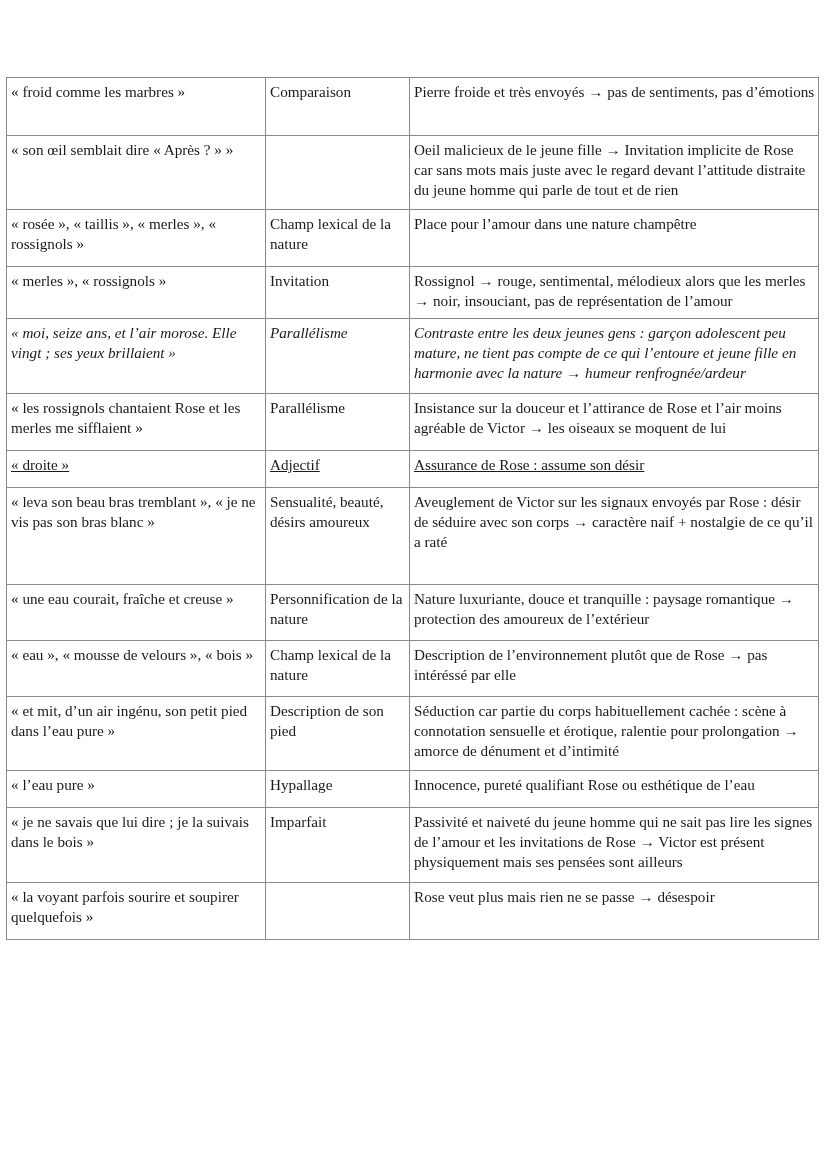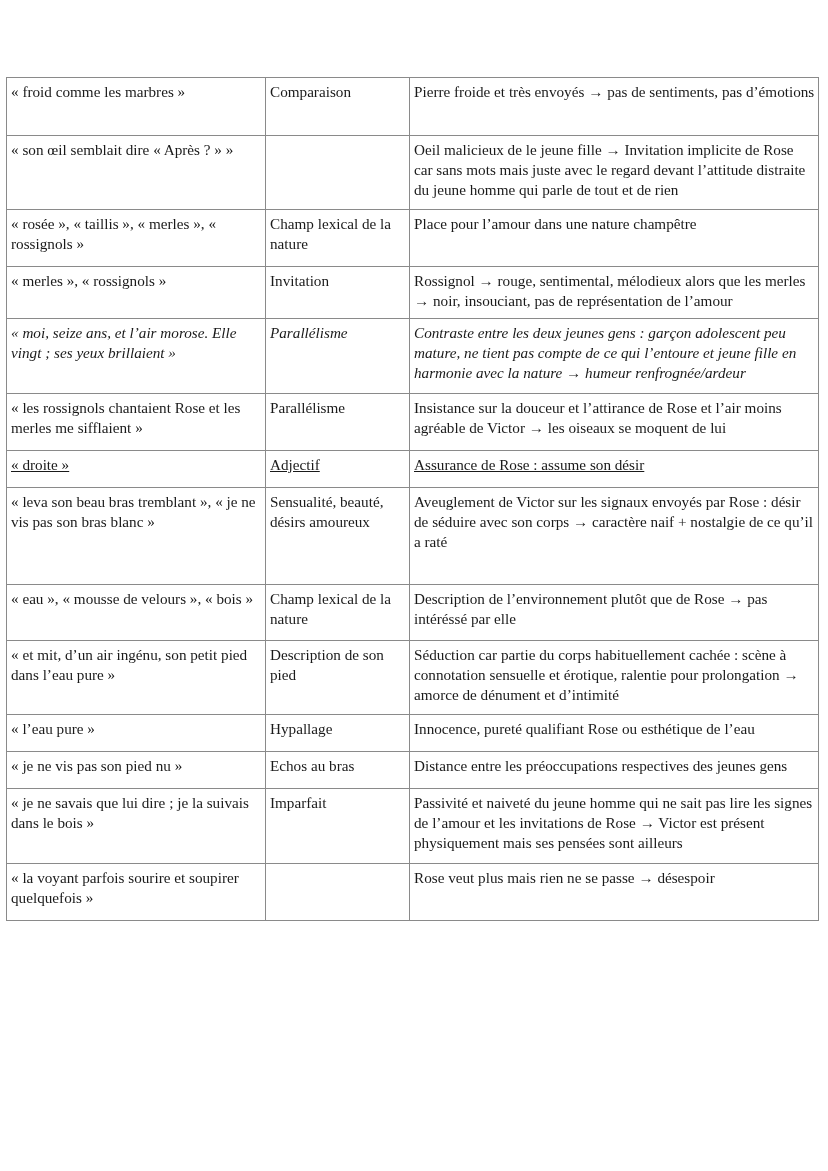--- a/index.html
+++ b/index.html
@@ -146,20 +146,31 @@
             </td>
             <td>
               <span class="cell-text">Sensualité, beauté, désirs amoureux</span>
             </td>
             <td>
               <span class="cell-text">Aveuglement de Victor sur les signaux envoyés par Rose : désir de séduire avec son corps → caractère naif + nostalgie de ce qu’il a raté</span>
             </td>
           </tr>
           <tr style="height: 56px;">
             <td>
+              <span class="cell-text">« une eau courait, fraîche et creuse »</span>
+            </td>
+            <td>
+              <span class="cell-text">Personnification de la nature</span>
+            </td>
+            <td>
+              <span class="cell-text">Nature luxuriante, douce et tranquille : paysage romantique → protection des amoureux de l’extérieur</span>
+            </td>
+          </tr>
+          <tr style="height: 56px;">
+            <td>
               <span class="cell-text">« eau », « mousse de velours », « bois »</span>
             </td>
             <td>
               <span class="cell-text">Champ lexical de la nature</span>
             </td>
             <td>
               <span class="cell-text">Description de l’environnement plutôt que de Rose → pas intéréssé par elle</span>
             </td>
           </tr>
           <tr style="height: 74px; padding-left: 38px;">
@@ -175,31 +186,20 @@
           </tr>
           <tr style="height: 37px;">
             <td>
               <span class="cell-text">« l’eau pure »</span>
             </td>
             <td>
               <span class="cell-text">Hypallage</span>
             </td>
             <td>
               <span class="cell-text">Innocence, pureté qualifiant Rose ou esthétique de l’eau</span>
-            </td>
-          </tr>
-          <tr style="height: 37px;">
-            <td>
-              <span class="cell-text">« je ne vis pas son pied nu »</span>
-            </td>
-            <td>
-              <span class="cell-text">Echos au bras</span>
-            </td>
-            <td>
-              <span class="cell-text">Distance entre les préoccupations respectives des jeunes gens</span>
             </td>
           </tr>
           <tr style="height: 75px; margin-top: 35px;">
             <td>
               <span class="cell-text">« je ne savais que lui dire ; je la suivais dans le bois »</span>
             </td>
             <td>
               <span class="cell-text">Imparfait</span>
             </td>
             <td>

